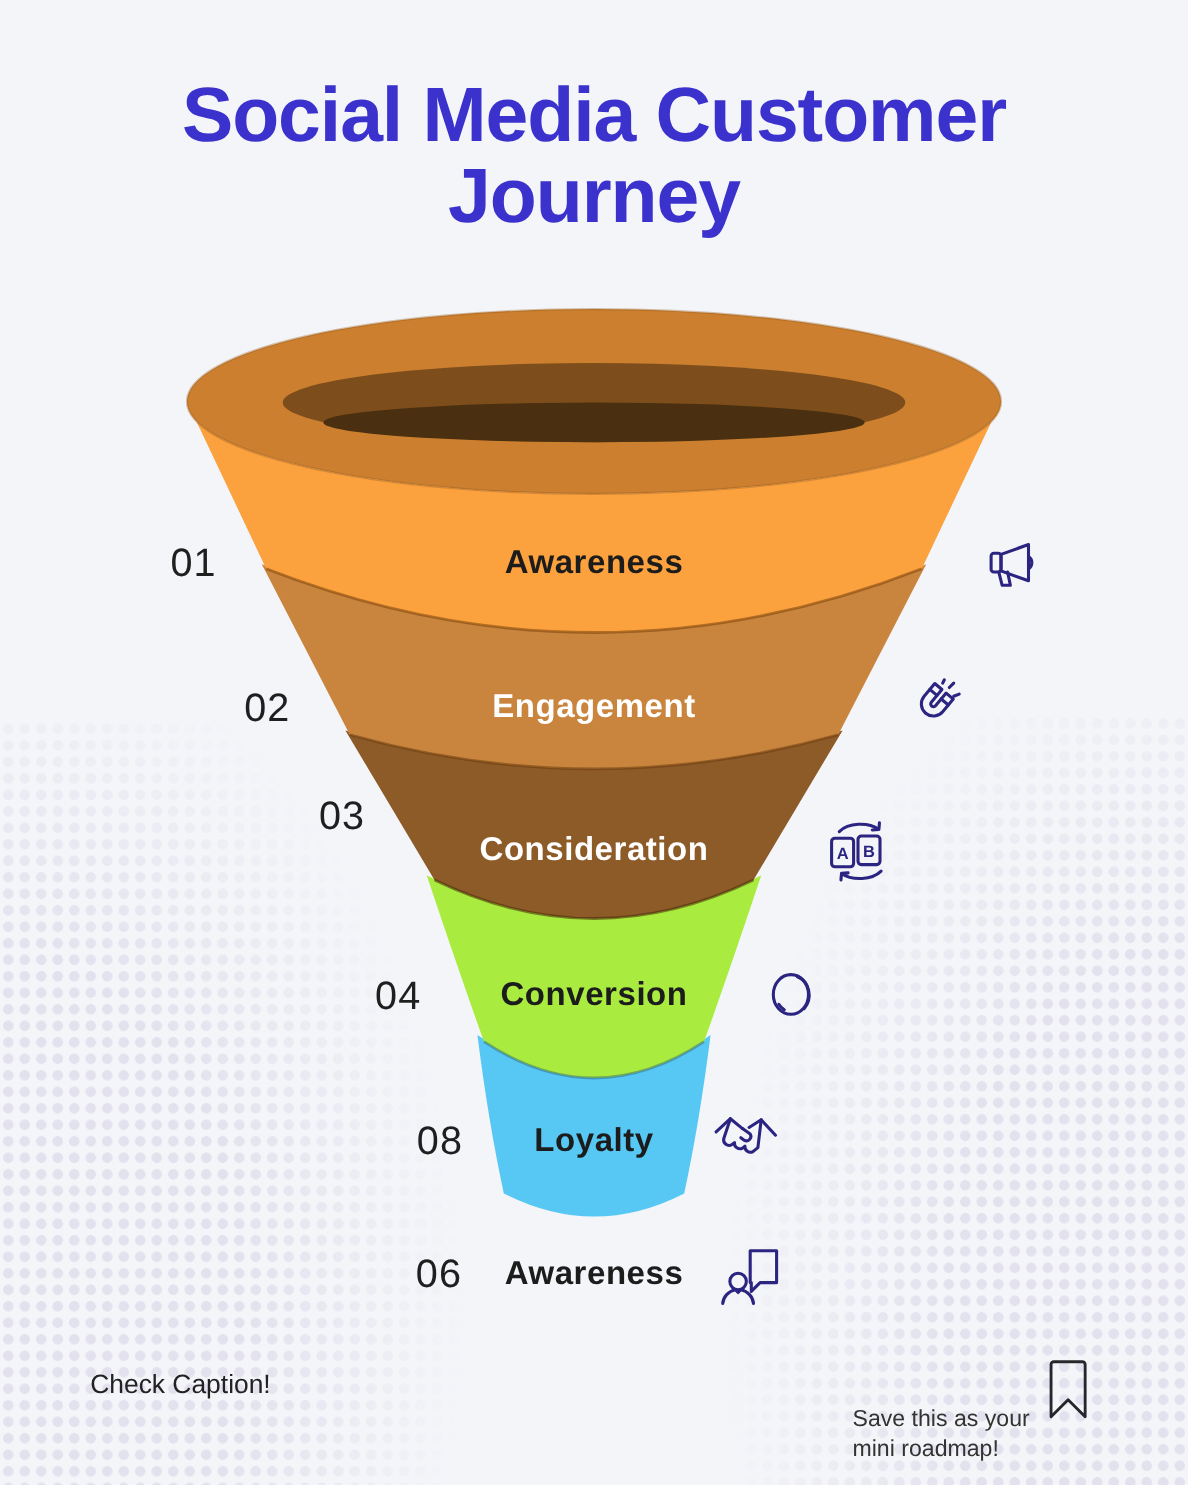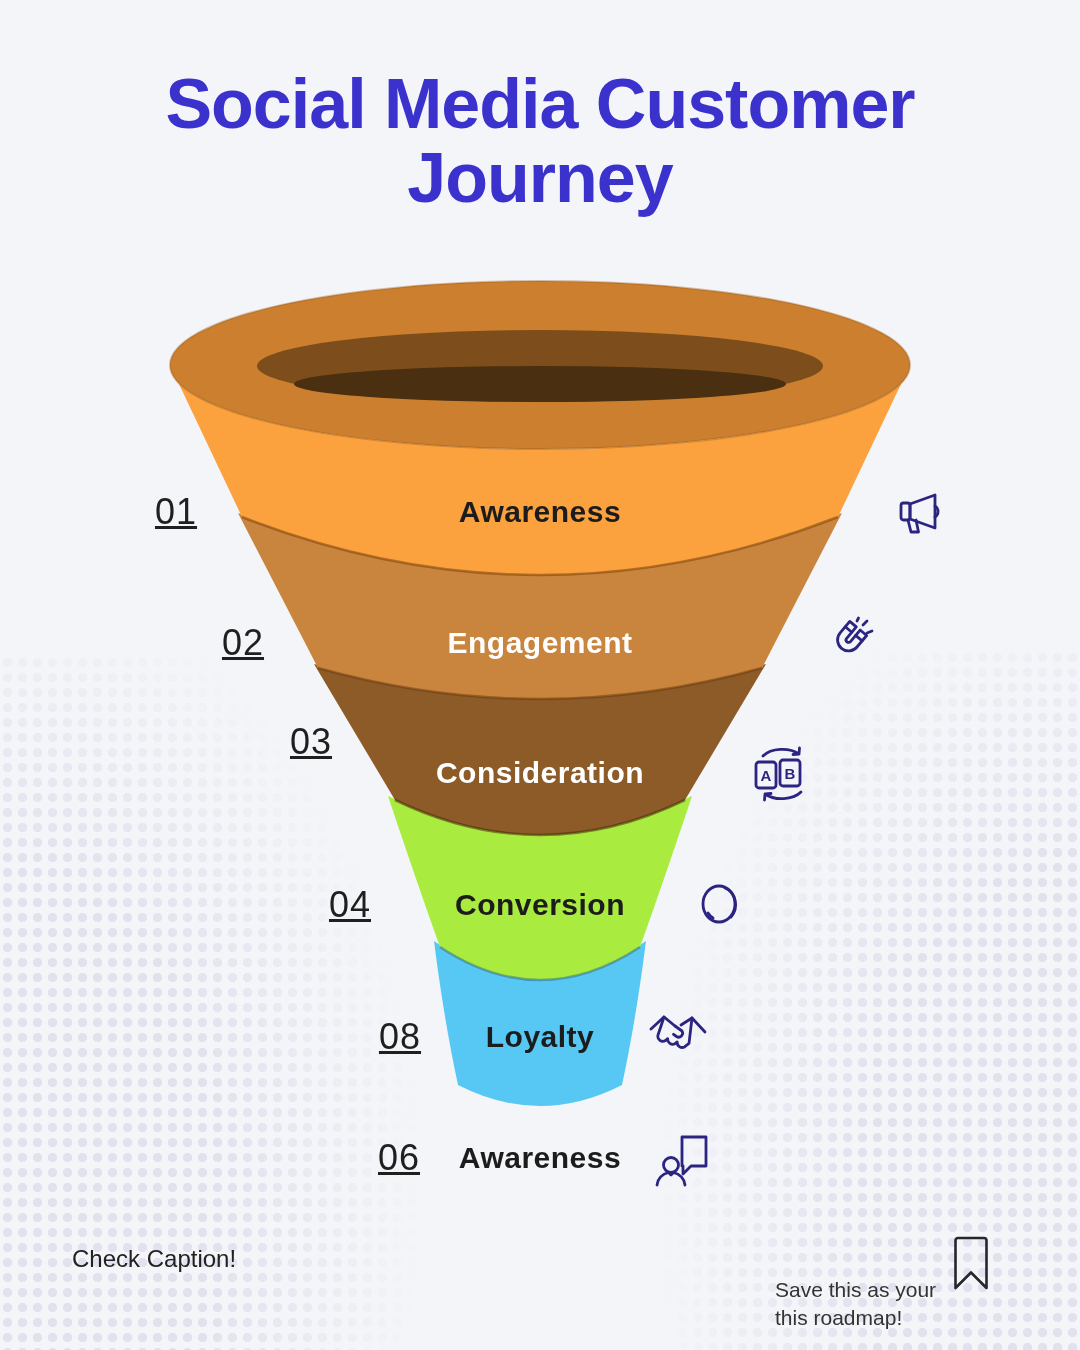--- a/index.html
+++ b/index.html
@@ -33,28 +33,28 @@
   }
   .funnel-svg{position:absolute;left:0;top:0;}
   .stage-label{
     position:absolute;left:0;width:1080px;text-align:center;
     font-size:30px;font-weight:700;color:#1C1C1C;letter-spacing:.5px;
     transform:translateY(-50%);
   }
   .stage-label.light{color:#FFFFFF;text-align:center;}
   .stage-number{
     position:absolute;transform:translate(-50%,-50%);
-    font-size:36px;font-weight:400;color:#1F1F1F;letter-spacing:1px;text-decoration:underline;
+    font-size:36px;font-weight:400;color:#1F1F1F;letter-spacing:1px;
   }
   .icon-box{position:absolute;}
   .icon-box svg{display:block;}
   .ic{stroke:#2B2480;stroke-width:2.8;fill:none;stroke-linecap:round;stroke-linejoin:round;}
   .ic-letter{font-family:"Liberation Sans",sans-serif;font-size:15px;font-weight:700;fill:#2B2480;}
   .footer-left{
-    position:absolute;left:72px;top:1245px;
+    position:absolute;left:82px;top:1245px;
     font-size:24px;color:#222222;
   }
   .footer-right{
     position:absolute;left:775px;top:1236px;
     font-size:21px;line-height:1.35;color:#333333;margin-top:40px;
   }
   .bookmark-box{position:absolute;left:951px;top:1234px;}
   .bm{stroke:#26262D;stroke-width:2.6;fill:none;stroke-linejoin:round;}
 </style>
 </head>
@@ -84,21 +84,21 @@
     <path d="M 242 517 Q 540 633 838 517" stroke="rgba(122,66,10,0.55)" stroke-width="2.5" fill="none"></path>
 
     <ellipse cx="540" cy="365" rx="370" ry="84" stroke="rgba(150,85,20,0.35)" stroke-width="2" fill="#CC802F"></ellipse>
     <ellipse cx="540" cy="366" rx="283" ry="36" fill="#7D4E1B"></ellipse>
     <ellipse cx="540" cy="384" rx="246" ry="18" fill="#4A3010"></ellipse>
   </svg>
 
   <div class="stage-number" style="left:176px;top:512px">01</div>
   <div class="stage-number" style="left:243px;top:643px">02</div>
   <div class="stage-number" style="left:311px;top:742px">03</div>
-  <div class="stage-number" style="left:350px;top:905px">04</div>
+  <div class="stage-number" style="left:362px;top:905px">04</div>
   <div class="stage-number" style="left:400px;top:1037px">08</div>
   <div class="stage-number" style="left:399px;top:1158px">06</div>
 
   <div class="stage-label" style="top:512px">Awareness</div>
   <div class="stage-label light" style="top:643px">Engagement</div>
   <div class="stage-label light" style="top:773px">Consideration</div>
   <div class="stage-label" style="top:905px">Conversion</div>
   <div class="stage-label" style="top:1037px">Loyalty</div>
   <div class="stage-label" style="top:1158px">Awareness</div>
 
@@ -148,21 +148,21 @@
     <svg width="58" height="58" viewBox="0 0 58 58">
       <path class="ic" d="M31 7 H55 V36 H40 l-8 8 v-8 h-1 Z"></path>
       <circle class="ic" cx="20" cy="35" r="7.5"></circle>
       <path class="ic" d="M6 55 a14.5 14 0 0 1 11.5 -12.5 l2.5 2.5 l2.5 -2.5 A14.5 14 0 0 1 34 55"></path>
     </svg>
   </div>
 
   <div class="footer-left">Check Caption!</div>
   <div class="footer-right">
     <div>Save this as your</div>
-    <div>this roadmap!</div>
+    <div>mini roadmap!</div>
   </div>
   <div class="bookmark-box">
     <svg width="40" height="58" viewBox="0 0 40 58">
       <path class="bm" d="M7 4 H33 a2.5 2.5 0 0 1 2.5 2.5 V54 L20 38.5 4.5 54 V6.5 A2.5 2.5 0 0 1 7 4 Z"></path>
     </svg>
   </div>
 
 </div>
 
 </body></html>

